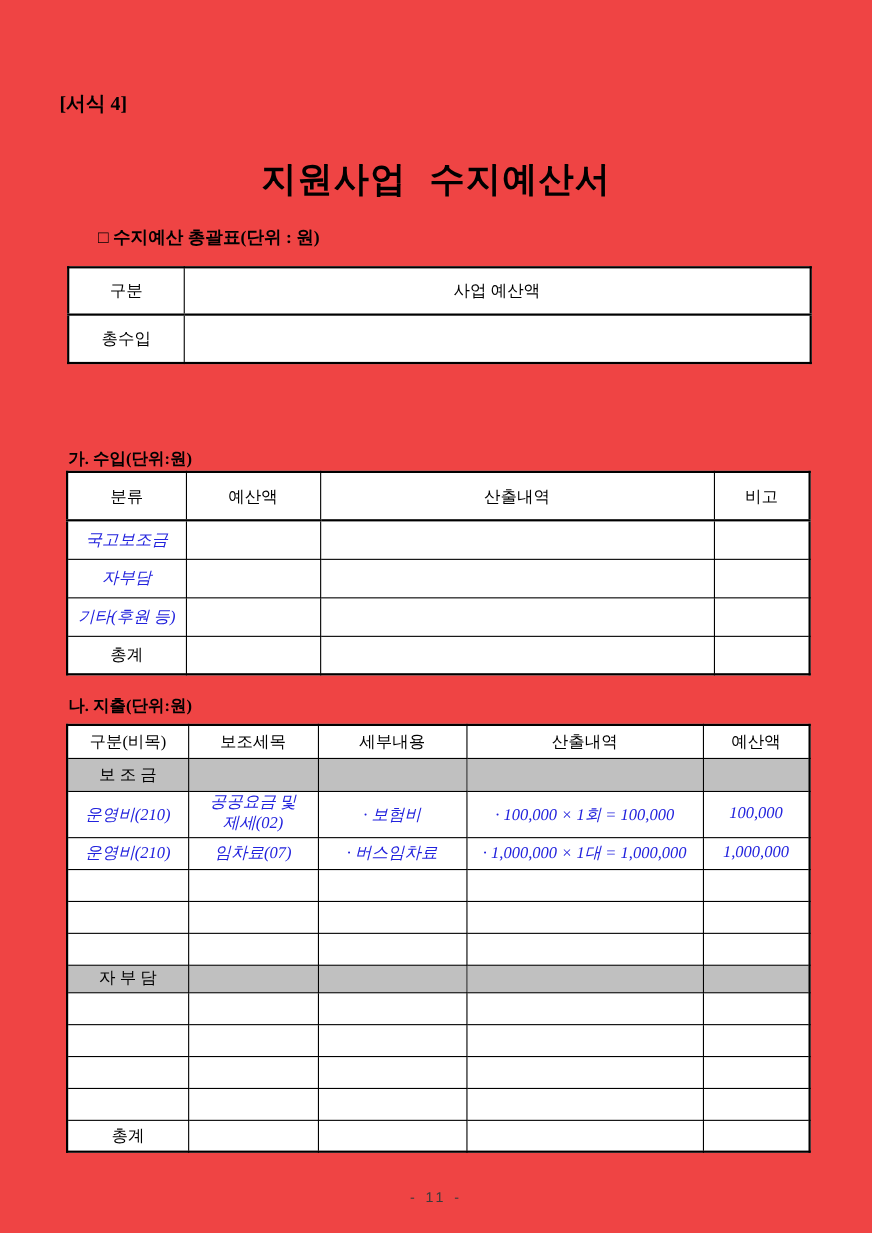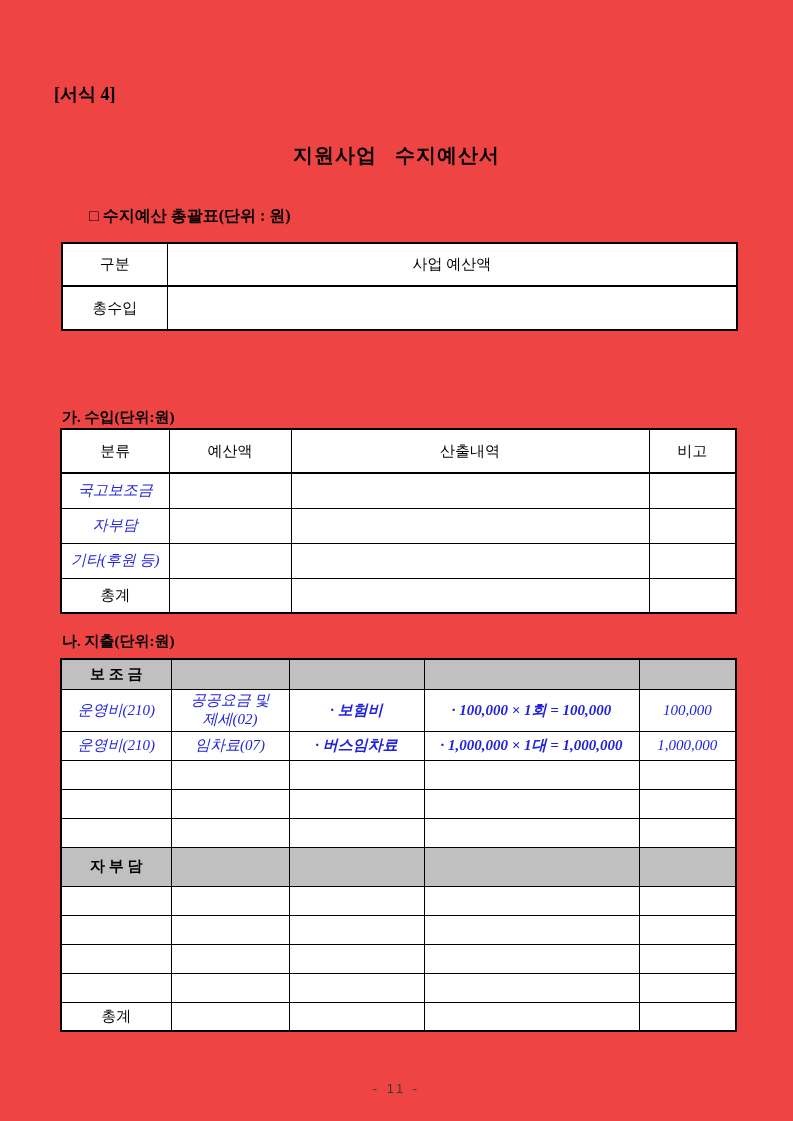--- a/index.html
+++ b/index.html
@@ -20,21 +20,21 @@
     font-size: 18px;
     font-weight: 700;
   }
   .doc-title {
     position: absolute;
     left: 0;
     width: 100%;
     top: 142px;
     margin: 0;
     text-align: center;
-    font-size: 20px;
+    font-size: 32px;
     font-weight: 700;
     letter-spacing: 1px;
     word-spacing: 12px;
   }
   .sec-heading {
     position: absolute;
     font-weight: 700;
     white-space: nowrap;
   }
   .heading-summary { left: 57px; top: 206px; font-size: 16px; margin-left: 32px; }
@@ -59,25 +59,25 @@
   tr.hdr td { border-bottom-width: 2px; }
 
   .tbl-summary { left: 61px; top: 242px; }
   .tbl-income  { left: 60px; top: 428px; }
   .tbl-expense { left: 60px; top: 658px; }
 
   .blue {
     color: #2222dd;
     font-style: italic;
   }
-  .left  { text-align: left;  padding-left: 12px; font-weight: bold; }
+  .left  { text-align: left;  padding-left: 12px; }
   .right { text-align: right; padding-right: 8px; }
   .pre   { white-space: pre-line; line-height: 1.25; }
   tr.gray-row td { background: #c0c0c0; }
-  .band-label { font-weight: 700; }
+  .band-label { font-weight: 400; }
 
   .page-number {
     position: absolute;
     left: 0;
     width: 100%;
     top: 1081px;
     text-align: center;
     font-size: 13px;
     color: #3a3a3a;
     letter-spacing: 3px;
@@ -159,20 +159,27 @@
 
   <table class="tbl tbl-expense">
     <colgroup>
         <col style="width:110px">
         <col style="width:118px">
         <col style="width:135px">
         <col style="width:215px">
         <col style="width:97px">
       </colgroup>
     <tbody>
+        <tr style="height:30px">
+      <td>구분(비목)</td>
+      <td>보조세목</td>
+      <td>세부내용</td>
+      <td>산출내역</td>
+      <td>예산액</td>
+    </tr>
     <tr class="gray-row" style="height:30px">
       <td class="band-label">보 조 금</td>
       <td></td>
       <td></td>
       <td></td>
       <td></td>
     </tr>
     <tr style="height:42px">
       <td class="blue">운영비(210)</td>
       <td class="blue pre">공공요금 및
@@ -202,21 +209,21 @@
           <td></td>
           <td></td>
     </tr>
     <tr style="height:29px">
       <td></td>
           <td></td>
           <td></td>
           <td></td>
           <td></td>
     </tr>
-    <tr class="gray-row" style="height:39px">
+    <tr class="gray-row" style="height:25px">
       <td class="band-label">자 부 담</td>
       <td></td>
       <td></td>
       <td></td>
       <td></td>
     </tr>
     <tr style="height:29px">
       <td></td>
           <td></td>
           <td></td>

